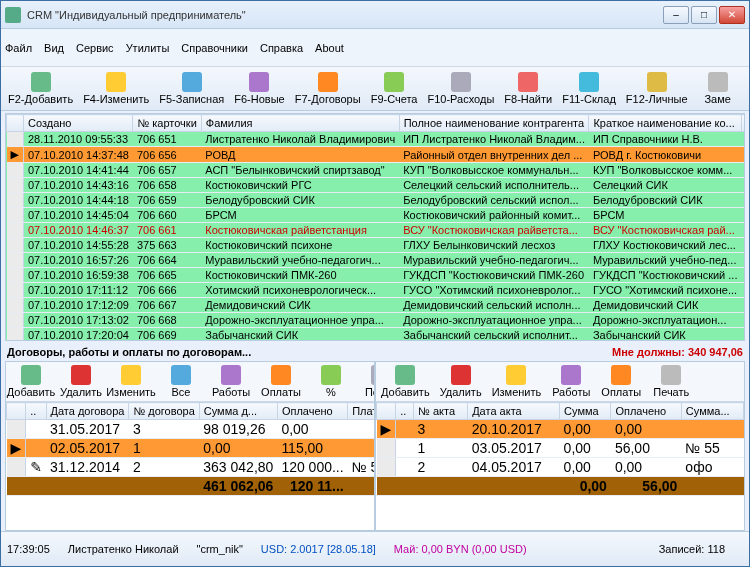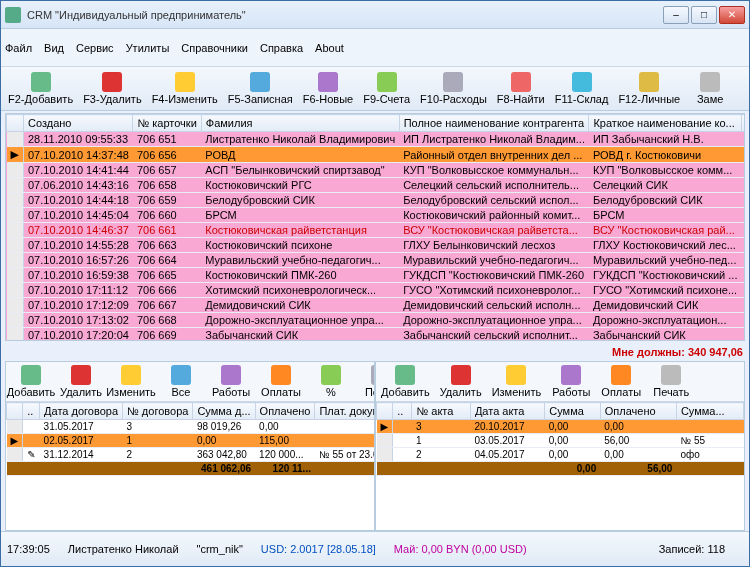--- a/index.html
+++ b/index.html
@@ -9,36 +9,36 @@
 .titlebar .icon { width: 16px; height: 16px; background: #5a8; border-radius: 2px; margin-right: 6px; }
 .titlebar .title { flex: 1; color: #333; }
 .winbtn { width: 26px; height: 18px; margin-left: 2px; border: 1px solid #8a9fb8; background: linear-gradient(#f5f9fe,#d7e4f3); text-align: center; line-height: 15px; font-size: 10px; border-radius: 2px; cursor: pointer; }
 .winbtn.close { background: linear-gradient(#f7a0a0,#d14836); color: #fff; border-color: #b03020; }
 .menubar { height: 38px; background: #eef4fc; display: flex; align-items: center; padding: 0 4px; border-bottom: 1px solid #cdd9e8; }
 .menubar span { margin-right: 12px; cursor: pointer; }
 .toolbar { height: 44px; background: linear-gradient(#f4f8fd,#e0eaf6); display: flex; align-items: center; padding: 0 2px; border-bottom: 1px solid #b8cce0; overflow: hidden; }
 .tbtn { display: flex; flex-direction: column; align-items: center; padding: 2px 4px; margin: 0 1px; cursor: pointer; min-width: 48px; }
 .tbtn .ti { width: 20px; height: 20px; border-radius: 3px; margin-bottom: 1px; }
 .tbtn .tl { font-size: 11px; white-space: nowrap; }
-.grid { flex: 0 0 auto; height: 228px; overflow: auto; background: #f9a8d4; border: 1px solid #b8cce0; margin: 2px 4px; }
+.grid { flex: 0 0 auto; height: 228px; overflow: auto; background: #86efac; border: 1px solid #b8cce0; margin: 2px 4px; }
 table { border-collapse: collapse; width: 100%; }
 th { background: linear-gradient(#f6f9fd,#e2ebf6); border: 1px solid #c6d4e6; padding: 2px 4px; font-weight: normal; text-align: left; white-space: nowrap; position: sticky; top: 0; }
 td { border-bottom: 1px solid #e8edf5; padding: 1px 4px; white-space: nowrap; overflow: hidden; }
 tr.orange td { background: #ff9933; }
 tr.red td { color: #c00; }
 .mark { width: 14px; background: #ebebeb; border-right: 1px solid #c6d4e6; }
 .splitbar { display: flex; padding: 3px 6px; font-weight: bold; }
 .splitbar .left { flex: 1; }
 .splitbar .right { flex: 1; }
 .splitbar .hl { color: #c00; }
 .panes { display: flex; flex: 1; padding: 0 4px; min-height: 0; }
 .pane { flex: 1; display: flex; flex-direction: column; border: 1px solid #b8cce0; background: #f4f8fd; min-width: 0; }
 .pane-tb { height: 40px; display: flex; align-items: center; border-bottom: 1px solid #cdd9e8; overflow: hidden; }
 .pane-grid { flex: 1; background: #fff; overflow: auto; }
-.pane-grid td { font-size: 10px; }
+.pane-grid td { font-size: 14px; }
 .footrow td { background: #a16207; font-weight: bold; text-align: right; }
 .statusbar { height: 22px; background: linear-gradient(#f4f8fd,#e0eaf6); border-top: 1px solid #b8cce0; display: flex; align-items: center; padding: 17px 6px; font-size: 10px; }
 .statusbar span { margin-right: 18px; }
 .statusbar .blue { color: #0050c0; }
 .statusbar .mag { color: #c000a0; }
 .c1{background:#6b8}.c2{background:#d33}.c3{background:#fc3}.c4{background:#5ad}.c5{background:#a7c}.c6{background:#f82}.c7{background:#8c5}.c8{background:#aab}.c9{background:#e66}.c10{background:#4bd}.c11{background:#db4}.c12{background:#7af}.c13{background:#bbb}
 </style>
 </head>
 <body>
 
@@ -60,34 +60,34 @@
       <span>Справка</span>
       <span>About</span>
     </div>
 
   <div class="toolbar" id="toolbar">
       <div class="tbtn">
         <div class="ti c1"></div>
         <div class="tl">F2-Добавить</div>
       </div>
       <div class="tbtn">
-        <div class="ti c2"></div>
-        <div class="tl">F3-Удалить</div>
-      </div>
-      <div class="tbtn">
         <div class="ti c3"></div>
         <div class="tl">F4-Изменить</div>
       </div>
       <div class="tbtn">
         <div class="ti c4"></div>
         <div class="tl">F5-Записная</div>
       </div>
       <div class="tbtn">
         <div class="ti c5"></div>
         <div class="tl">F6-Новые</div>
+      </div>
+      <div class="tbtn">
+        <div class="ti c6"></div>
+        <div class="tl">F7-Договоры</div>
       </div>
       <div class="tbtn">
         <div class="ti c7"></div>
         <div class="tl">F9-Счета</div>
       </div>
       <div class="tbtn">
         <div class="ti c8"></div>
         <div class="tl">F10-Расходы</div>
       </div>
       <div class="tbtn">
@@ -121,21 +121,21 @@
             <th>Адрес</th>
           </tr>
         </thead>
     <tbody id="mbody">
           <tr>
             <td class="mark"></td>
             <td>28.11.2010 09:55:33</td>
             <td>706 651</td>
             <td>Листратенко Николай Владимирович</td>
             <td>ИП Листратенко Николай Владим...</td>
-            <td>ИП Забычанский Н.В.</td>
+            <td>ИП Справочники Н.В.</td>
             <td>220009, д.51, к...</td>
           </tr>
           <tr class="orange">
             <td class="mark">▶</td>
             <td>07.10.2010 14:37:48</td>
             <td>706 656</td>
             <td>РОВД</td>
             <td>Районный отдел внутренних дел ...</td>
             <td>РОВД г. Костюковичи</td>
             <td>Могилевская об...</td>
@@ -144,21 +144,21 @@
             <td class="mark"></td>
             <td>07.10.2010 14:41:44</td>
             <td>706 657</td>
             <td>АСП "Белынковичский спиртзавод"</td>
             <td>КУП "Волковысское коммунальн...</td>
             <td>КУП "Волковысское комм...</td>
             <td>Могилевская об...</td>
           </tr>
           <tr>
             <td class="mark"></td>
-            <td>07.06.2010 14:43:16</td>
+            <td>07.10.2010 14:43:16</td>
             <td>706 658</td>
             <td>Костюковичский РГС</td>
             <td>Селецкий сельский исполнитель...</td>
             <td>Селецкий СИК</td>
             <td>пр-т Франциска ...</td>
           </tr>
           <tr>
             <td class="mark"></td>
             <td>07.10.2010 14:44:18</td>
             <td>706 659</td>
@@ -181,21 +181,21 @@
             <td>07.10.2010 14:46:37</td>
             <td>706 661</td>
             <td>Костюковичская райветстанция</td>
             <td>ВСУ "Костюковичская райветста...</td>
             <td>ВСУ "Костюковичская рай...</td>
             <td>Могилевская об...</td>
           </tr>
           <tr>
             <td class="mark"></td>
             <td>07.10.2010 14:55:28</td>
-            <td>706 663</td>
+            <td>375 663</td>
             <td>Костюковичский психоне</td>
             <td>ГЛХУ Белынковичский лесхоз</td>
             <td>ГЛХУ Костюковичский лес...</td>
             <td>Могилевская об...</td>
           </tr>
           <tr>
             <td class="mark"></td>
             <td>07.10.2010 16:57:26</td>
             <td>706 664</td>
             <td>Муравильский учебно-педагогич...</td>
@@ -246,21 +246,21 @@
             <td>Забычанский СИК</td>
             <td>Забычанский сельский исполнит...</td>
             <td>Забычанский СИК</td>
             <td>Могилевская об...</td>
           </tr>
         </tbody>
       </table>
   </div>
 
   <div class="splitbar">
-    <div class="left">
+    <div class="left"><span>Договоры, работы и оплаты по договорам...</span>
       <span style="float:right" class="hl">Мне должны:   340 947,06</span></div>
   </div>
 
   <div class="panes">
     <div class="pane">
       <div class="pane-tb" id="ltb">
           <div class="tbtn">
             <div class="ti c1"></div>
             <div class="tl">Добавить</div>
           </div>

